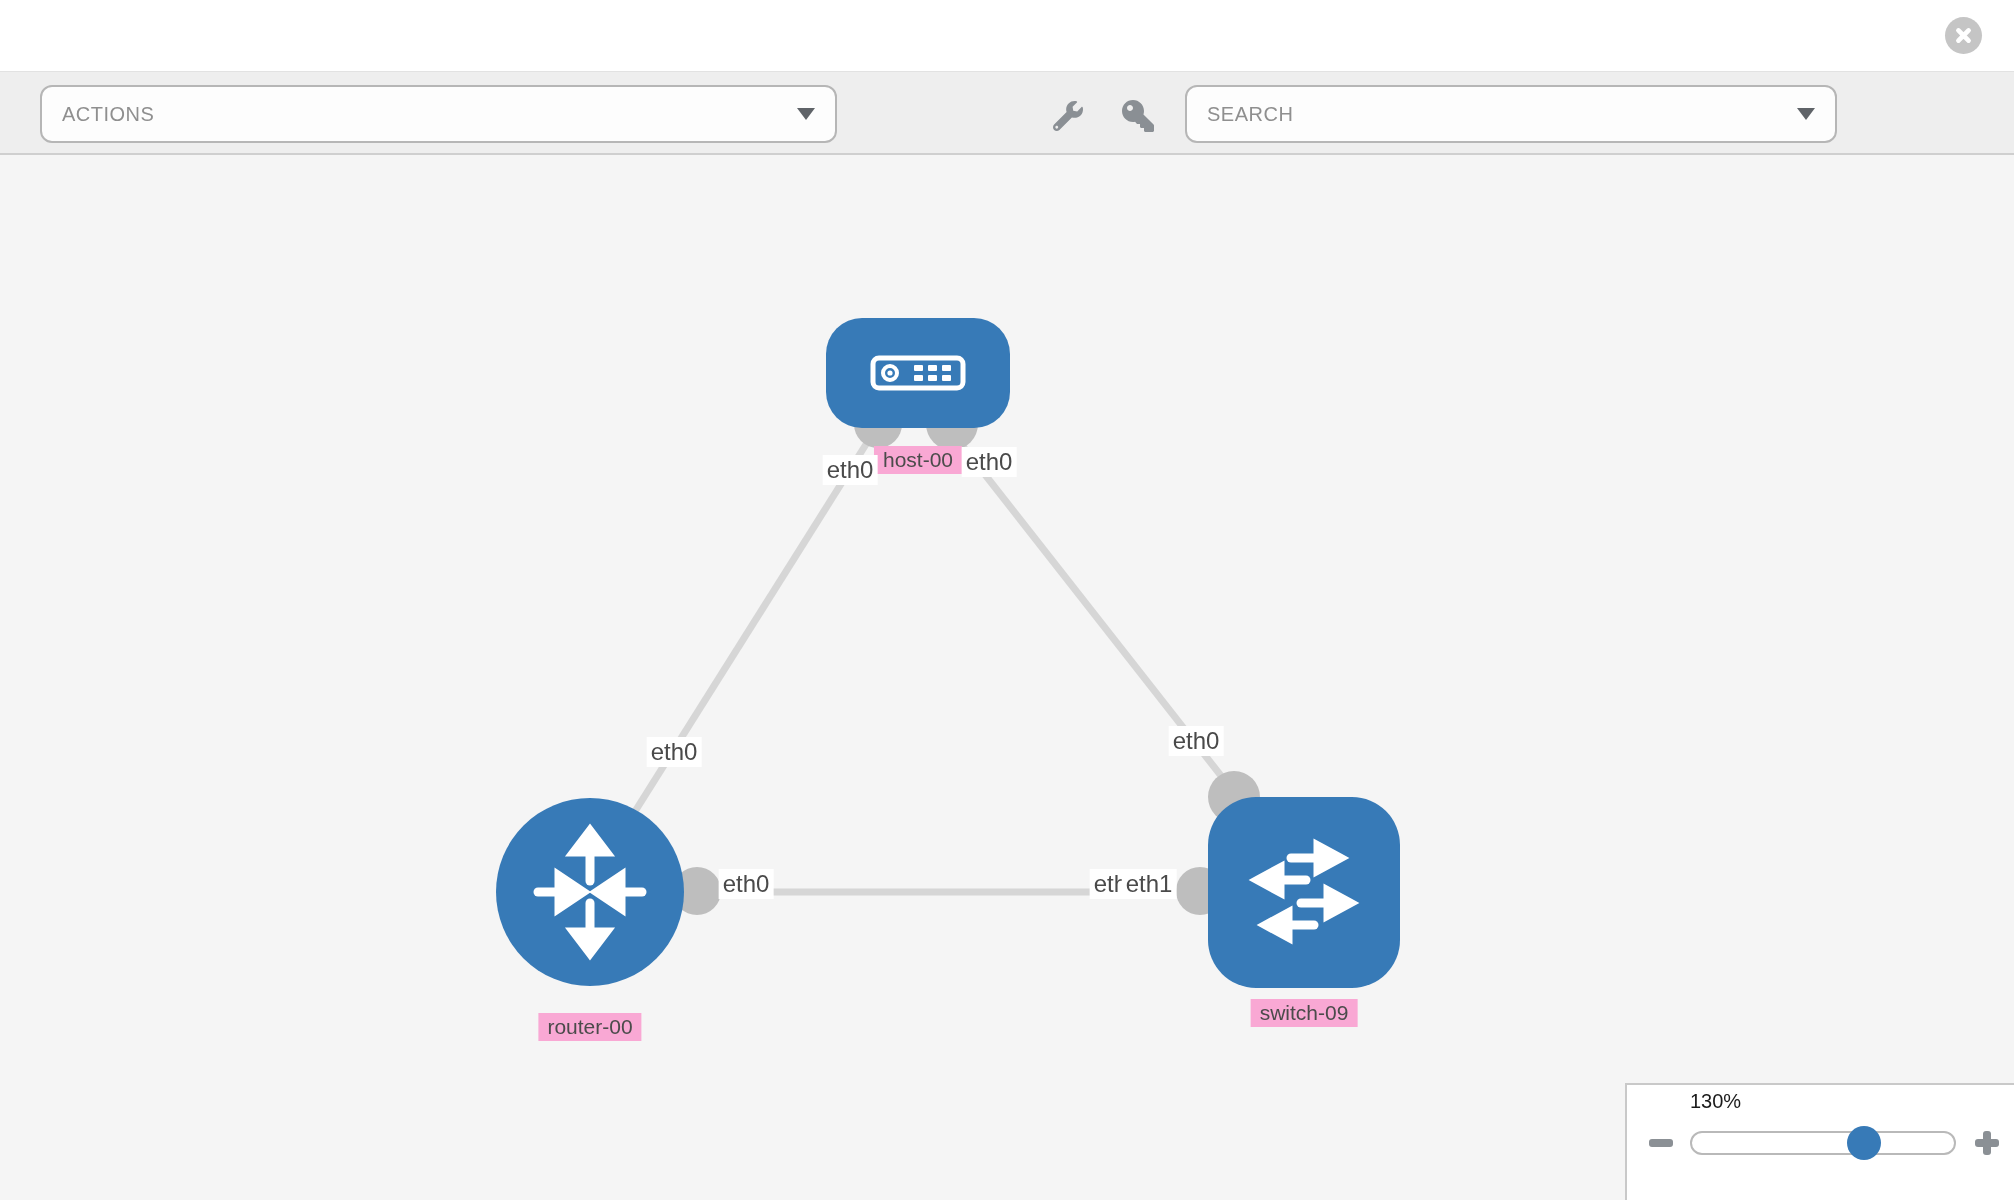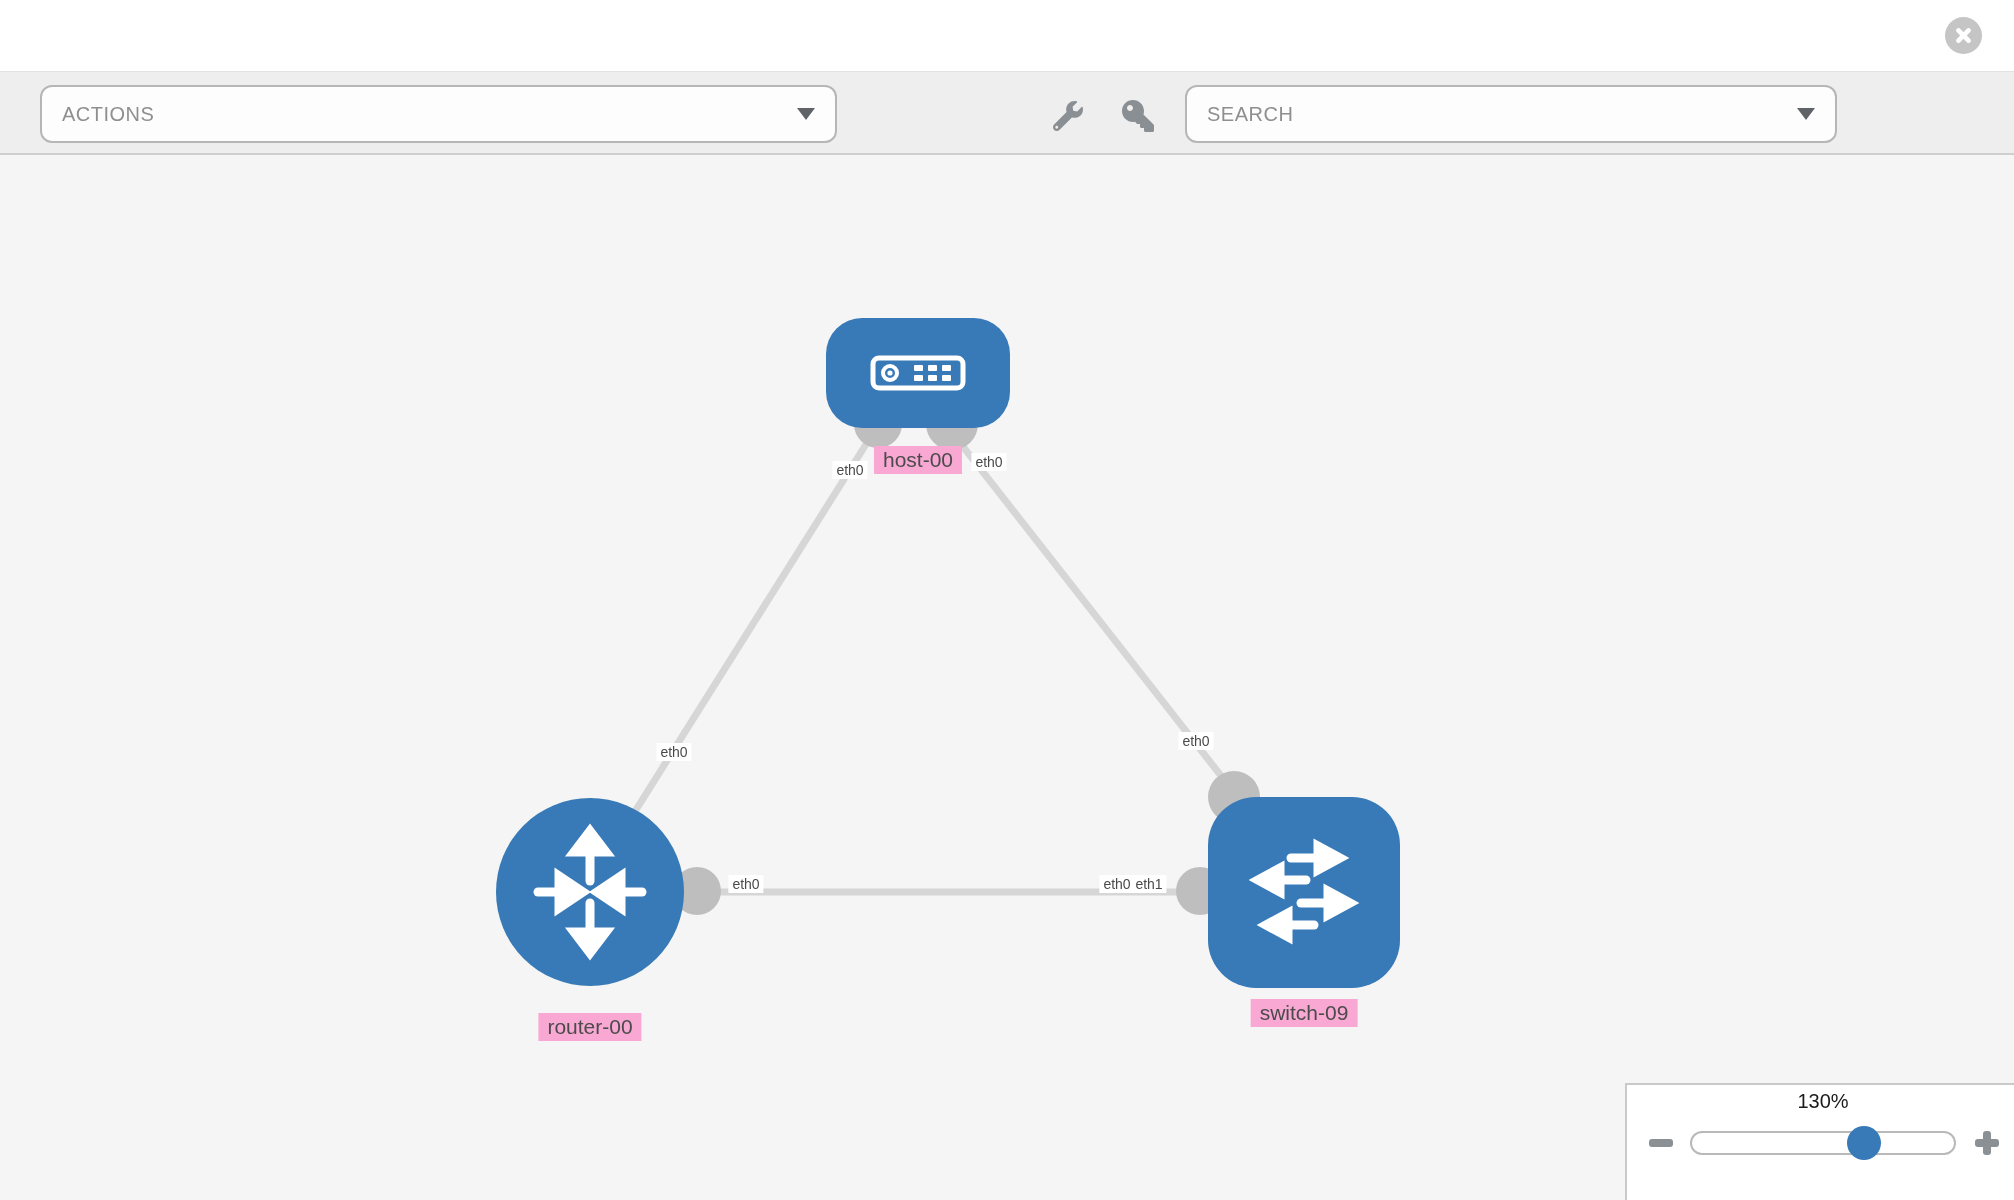--- a/index.html
+++ b/index.html
@@ -64,32 +64,32 @@
   .node-router { left:496px;  top:798px; width:188px; height:188px; border-radius:50%; }
   .node-switch { left:1208px; top:797px; width:192px; height:191px; border-radius:48px; }
 
   .node-label {
     position:absolute; transform:translate(-50%,-50%);
     background:#f9a8d4; color:#4b4b4b; font-size:21px;
     padding:2px 9px; white-space:nowrap;
   }
   .iface-label {
     position:absolute; transform:translate(-50%,-50%);
-    background:#ffffff; color:#4a4a4a; font-size:14px;
+    background:#ffffff; color:#4a4a4a; font-size:24px;
     padding:1px 4px; white-space:nowrap;
   }
 
   
   .zoom-panel {
     position:absolute; left:1625px; top:1083px; width:389px; height:117px;
     background:#ffffff; border-top:2px solid #c9c9c9; border-left:2px solid #c9c9c9;
   }
   .zoom-level {
     position:absolute; left:1690px; top:1090px; width:266px;
-    text-align:center; font-size:20px; color:#1b1b1b;
+    text-align:left; font-size:20px; color:#1b1b1b;
   }
   .zoom-btn { position:absolute; width:34px; height:34px; background:none; border:none; cursor:pointer; }
   .zoom-out-btn { left:1644px; top:1126px; }
   .zoom-in-btn  { left:1970px; top:1126px; }
   .bar-h { position:absolute; left:5px; top:13px; width:24px; height:8px; background:#8b9095; border-radius:3px; }
   .bar-v { position:absolute; left:13px; top:5px; width:8px; height:24px; background:#8b9095; border-radius:3px; }
   .slider-track {
     position:absolute; left:1690px; top:1131px; width:266px; height:24px;
     background:#ffffff; border:2px solid #b9b9b9; border-radius:13px; cursor:pointer;
   }

